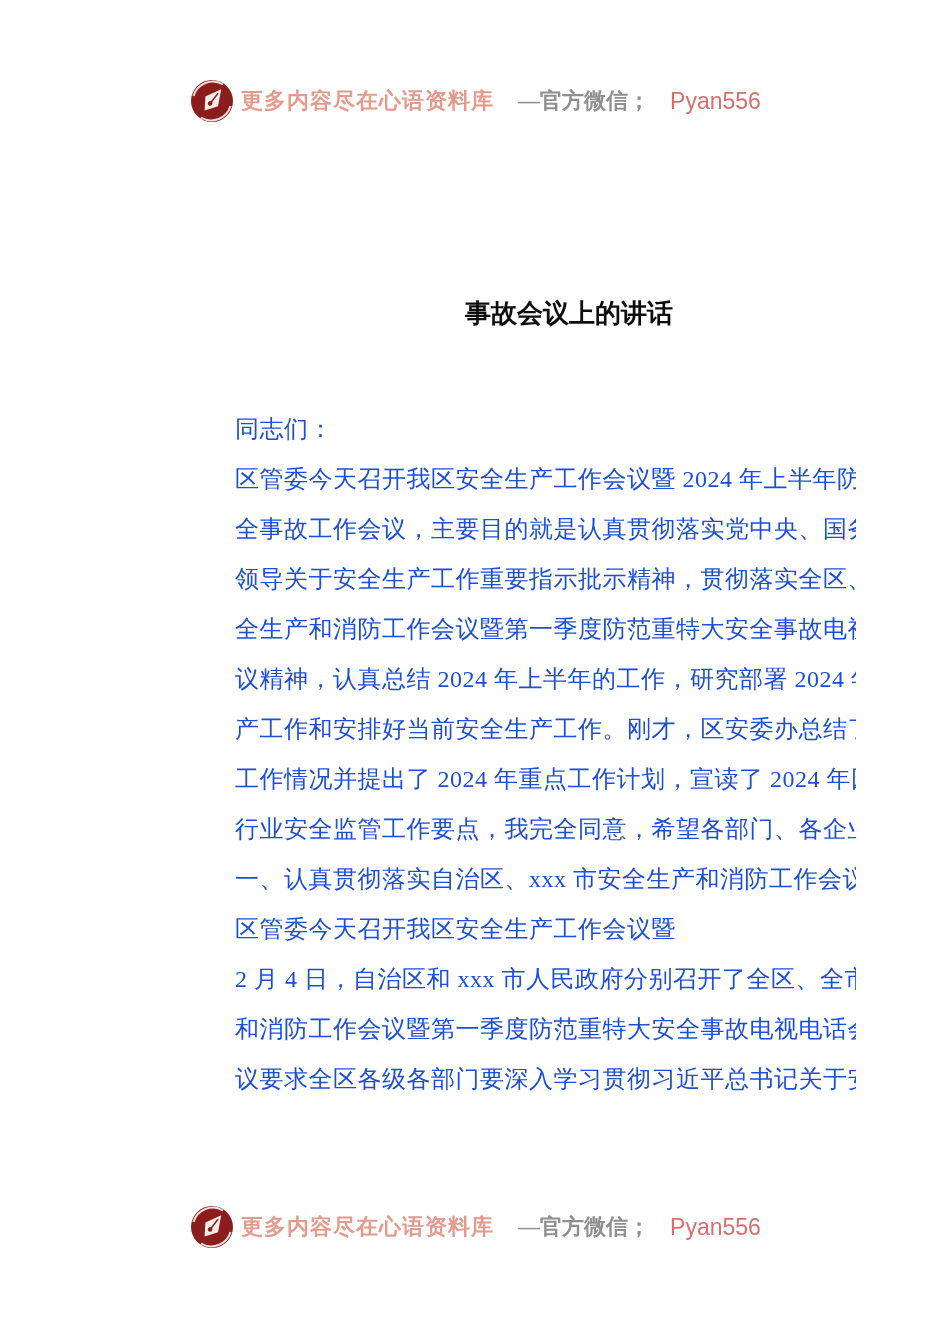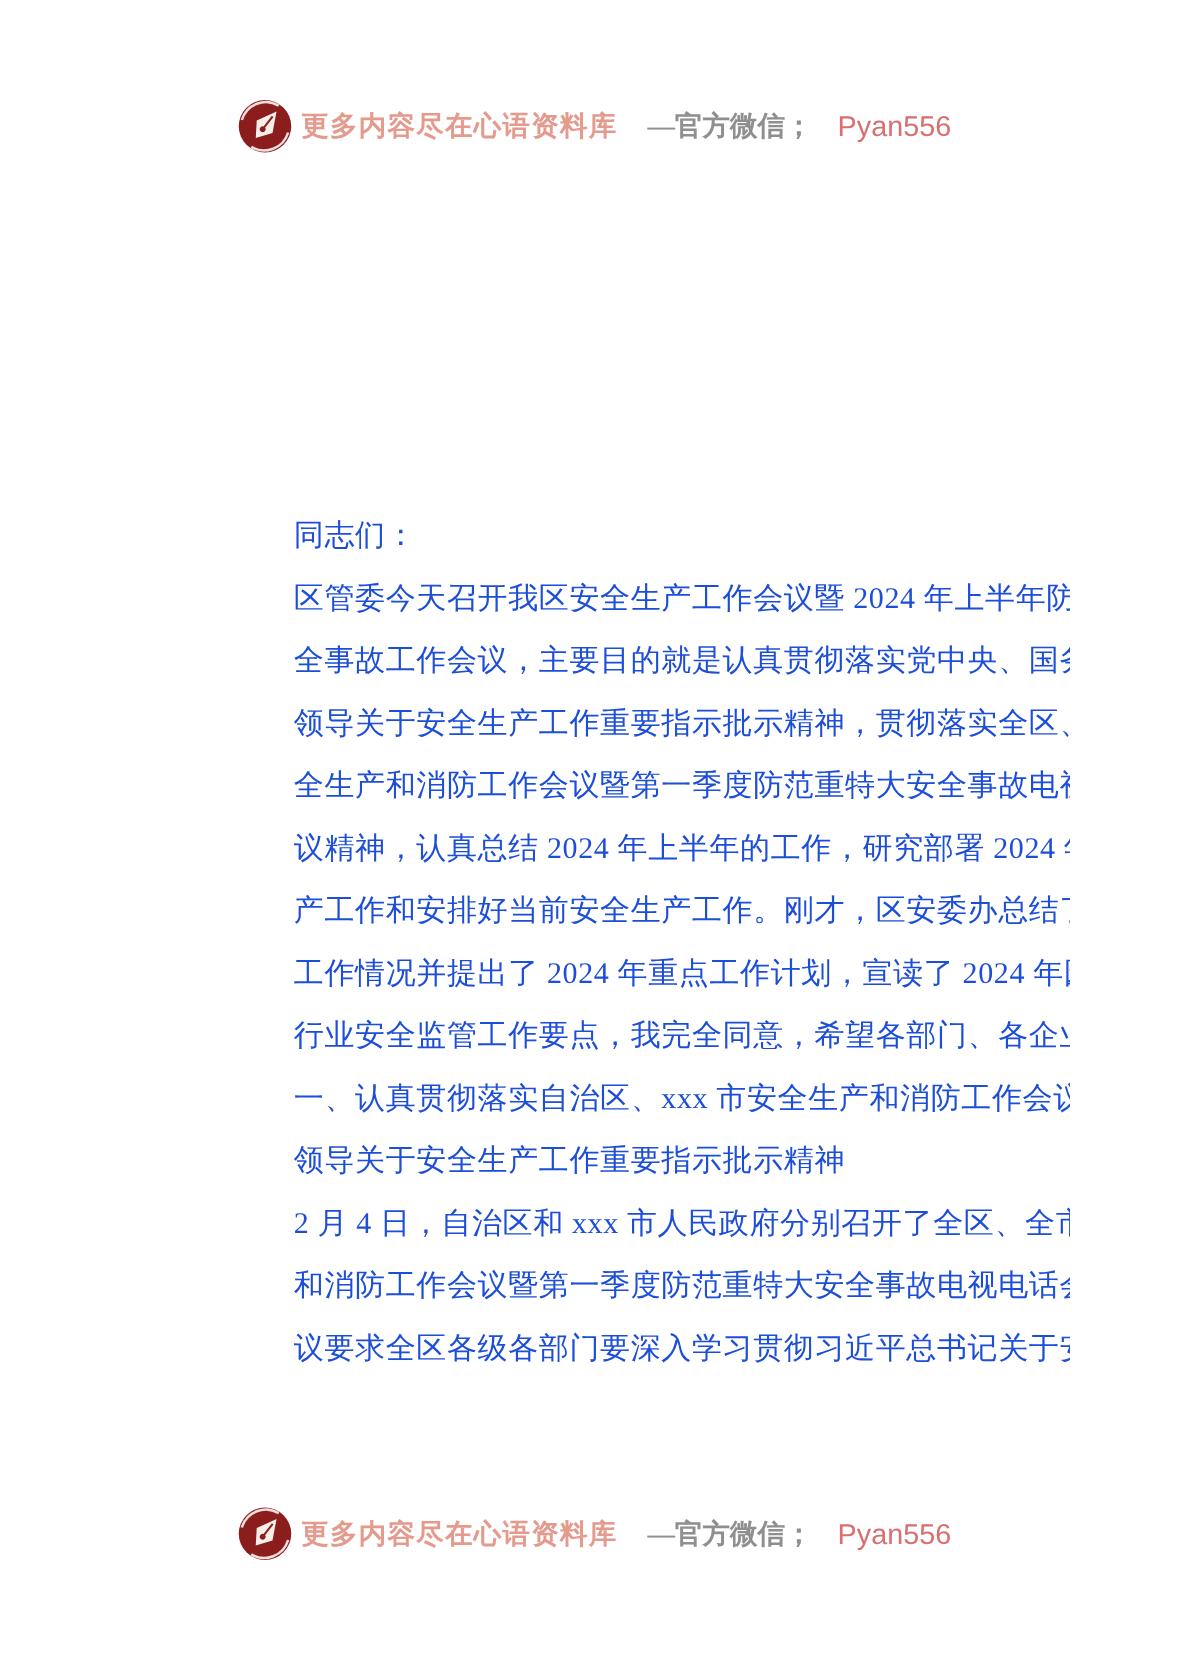--- a/index.html
+++ b/index.html
@@ -111,33 +111,34 @@
           <line x1="23" y1="13" x2="23" y2="28" stroke="#8b1d1d" stroke-width="1.6"></line>
           <circle cx="23" cy="26" r="2.3" fill="#8b1d1d"></circle>
         </g>
       </svg>
     </span>
     <span class="wm-brand" style="color:#e49a8c">更多内容尽在心语资料库</span>
     <span class="wm-official" style="color:#8f8f8f">—官方微信；</span>
     <span class="wm-id" style="color:#d96e6e">Pyan556</span>
   </div>
 
+  <h1 class="doc-title line2">事故会议上的讲话</h1>
 
   <div class="doc-body">
     <div class="bline">同志们：</div>
     <div class="bline fill">区管委今天召开我区安全生产工作会议暨 2024 年上半年防范生产安</div>
     <div class="bline fill">全事故工作会议，主要目的就是认真贯彻落实党中央、国务院重要</div>
     <div class="bline fill">领导关于安全生产工作重要指示批示精神，贯彻落实全区、全市安</div>
     <div class="bline fill">全生产和消防工作会议暨第一季度防范重特大安全事故电视电话会</div>
     <div class="bline fill">议精神，认真总结 2024 年上半年的工作，研究部署 2024 年安全生</div>
     <div class="bline fill">产工作和安排好当前安全生产工作。刚才，区安委办总结了 2024 年</div>
     <div class="bline fill">工作情况并提出了 2024 年重点工作计划，宣读了 2024 年园区工贸</div>
     <div class="bline fill">行业安全监管工作要点，我完全同意，希望各部门、各企业认真抓</div>
     <div class="bline fill">一、认真贯彻落实自治区、xxx 市安全生产和消防工作会议暨第一季</div>
-    <div class="bline">领导关于安全生产工作重要指示批示精神</div>
+    <div class="bline">区管委今天召开我区安全生产工作会议暨</div>
     <div class="bline fill">2 月 4 日，自治区和 xxx 市人民政府分别召开了全区、全市安全生产</div>
     <div class="bline fill">和消防工作会议暨第一季度防范重特大安全事故电视电话会议，会</div>
     <div class="bline fill">议要求全区各级各部门要深入学习贯彻习近平总书记关于安全生产</div>
   </div>
 
   <div class="watermark footer">
     <span class="wm-logo">
       <svg width="46" height="46" viewBox="0 0 46 46" aria-hidden="true">
         <circle cx="23" cy="23" r="21" fill="#8b1d1d"></circle>
         <path d="M4.5 18 A 20 20 0 0 1 34 6.5" stroke="#ffffff" stroke-width="2" fill="none" opacity="0.85"></path>

